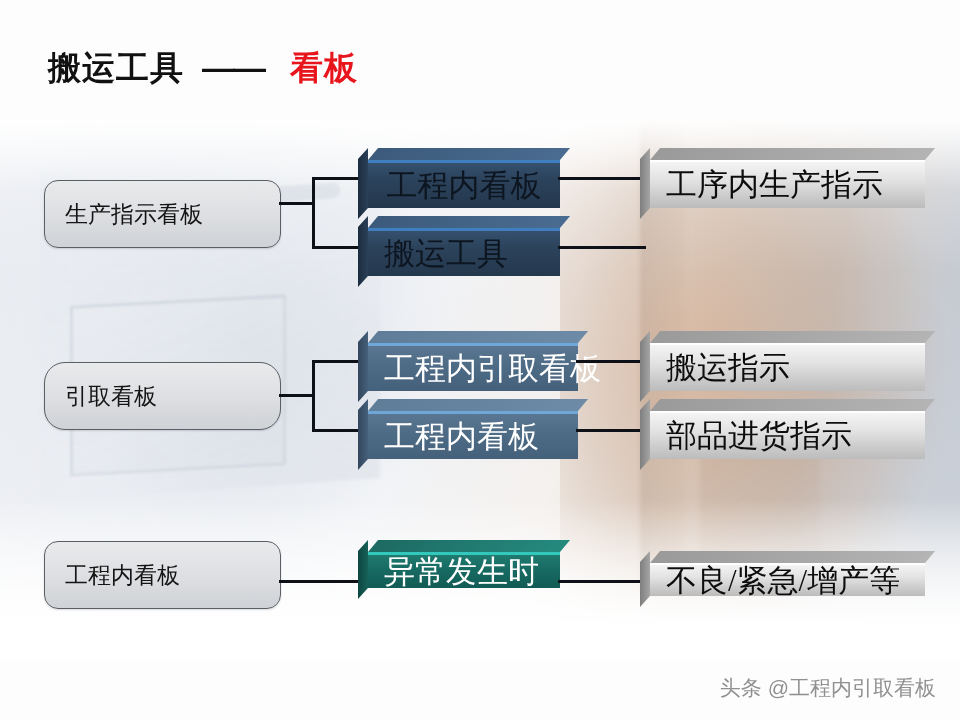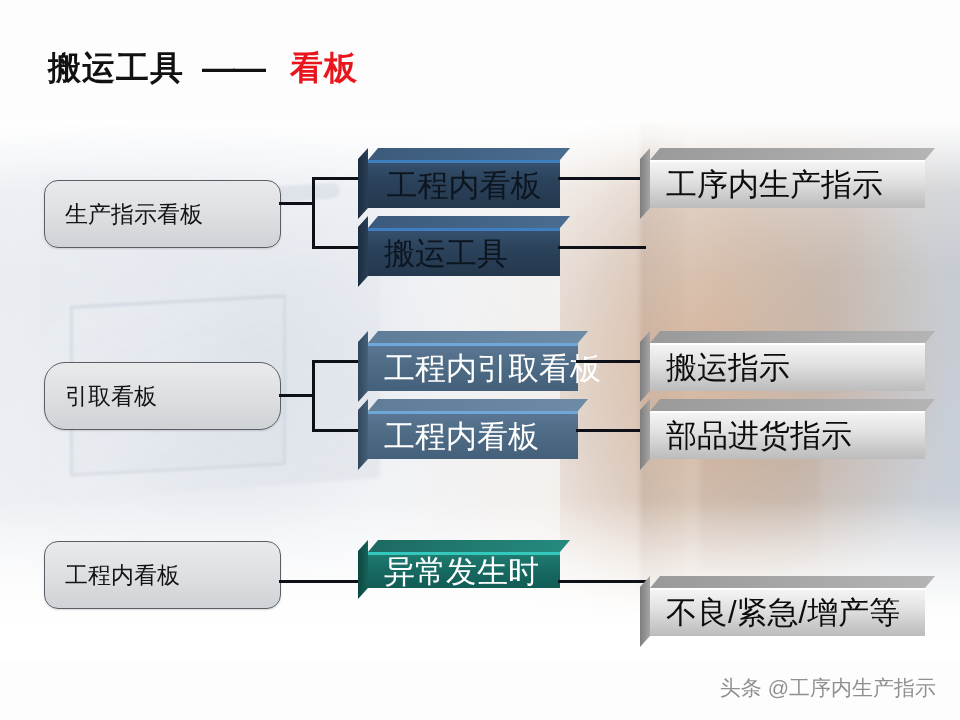--- a/index.html
+++ b/index.html
@@ -267,23 +267,23 @@
   <div class="box3d teal" style="left:358px;top:520px;width:202px;height:48px;margin-top:20px;">
     <div class="topface"></div>
     <div class="leftface"></div>
     <div class="face">
       <span class="left">异常发生时</span>
     </div>
   </div>
 
   <div class="line hline" style="left:558px;top:580px;width:88px;"></div>
 
-  <div class="box3d silver" style="left:640px;top:576px;width:285px;height:60px;">
+  <div class="box3d silver" style="left:640px;top:551px;width:285px;height:45px;font-family:Liberation Serif, serif;">
     <div class="topface"></div>
     <div class="leftface"></div>
     <div class="face">
       <span class="left">不良/紧急/增产等</span>
     </div>
   </div>
 
-  <div class="watermark">头条 @工序内生产指示</div>
+  <div class="watermark">头条 @工程内引取看板</div>
 
 </div>
 
 </body></html>

